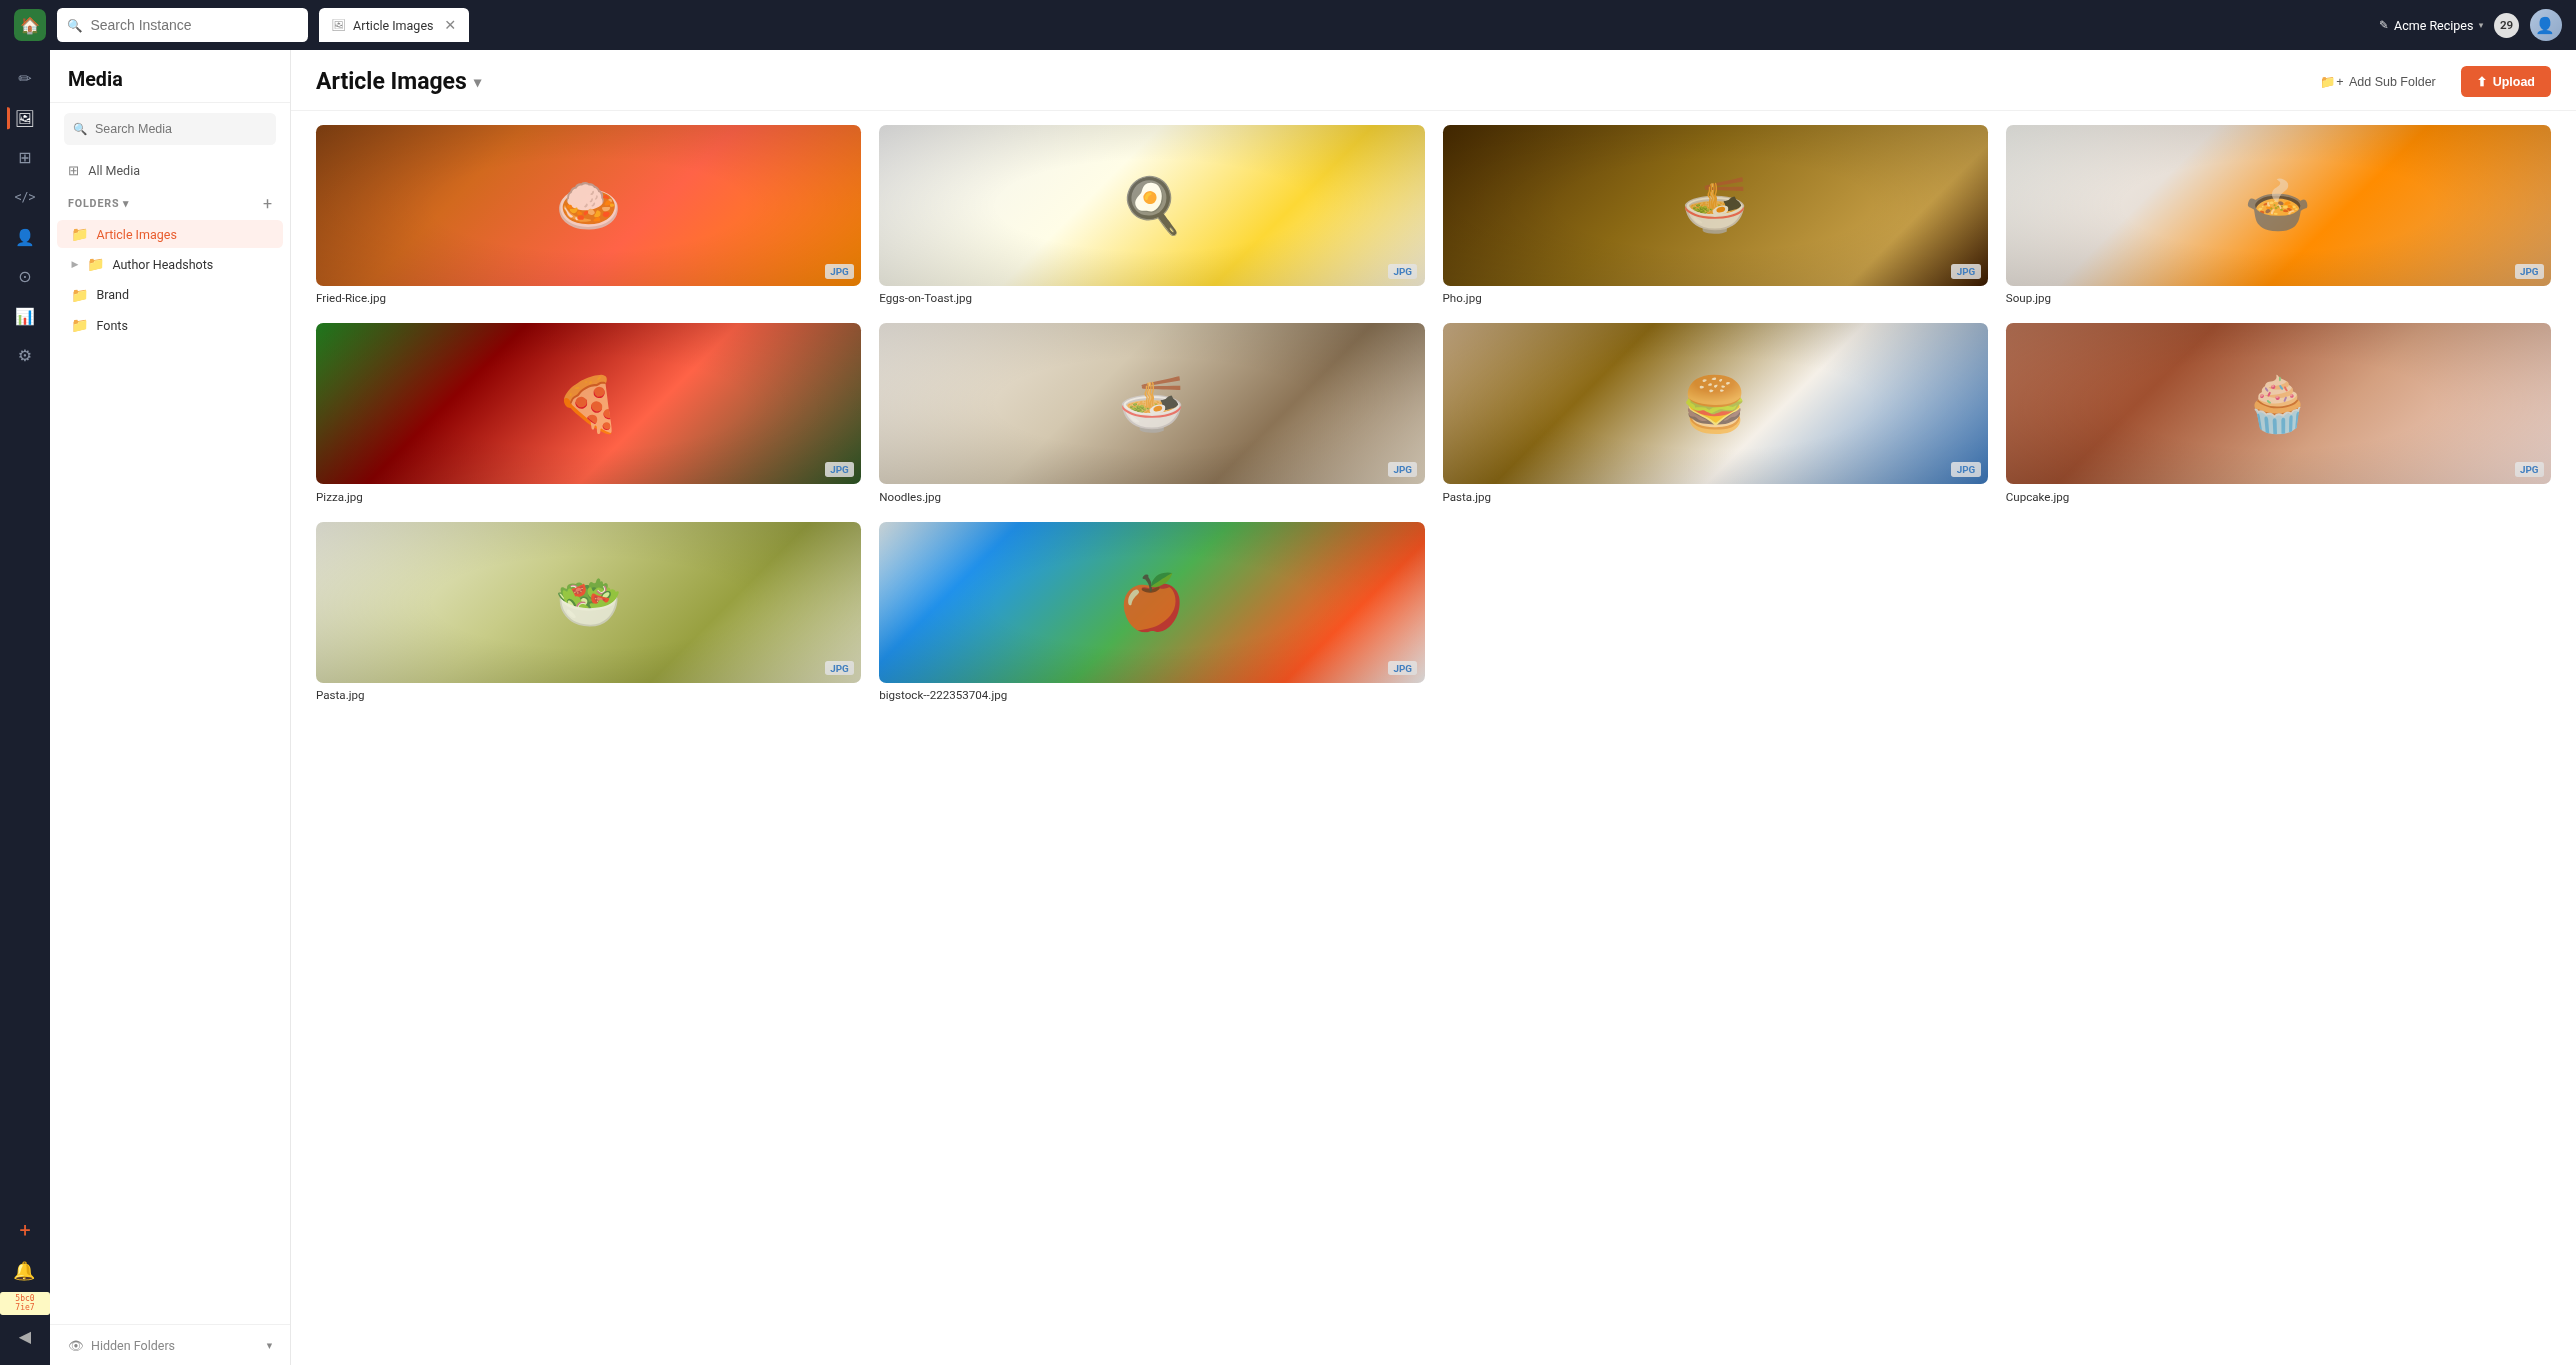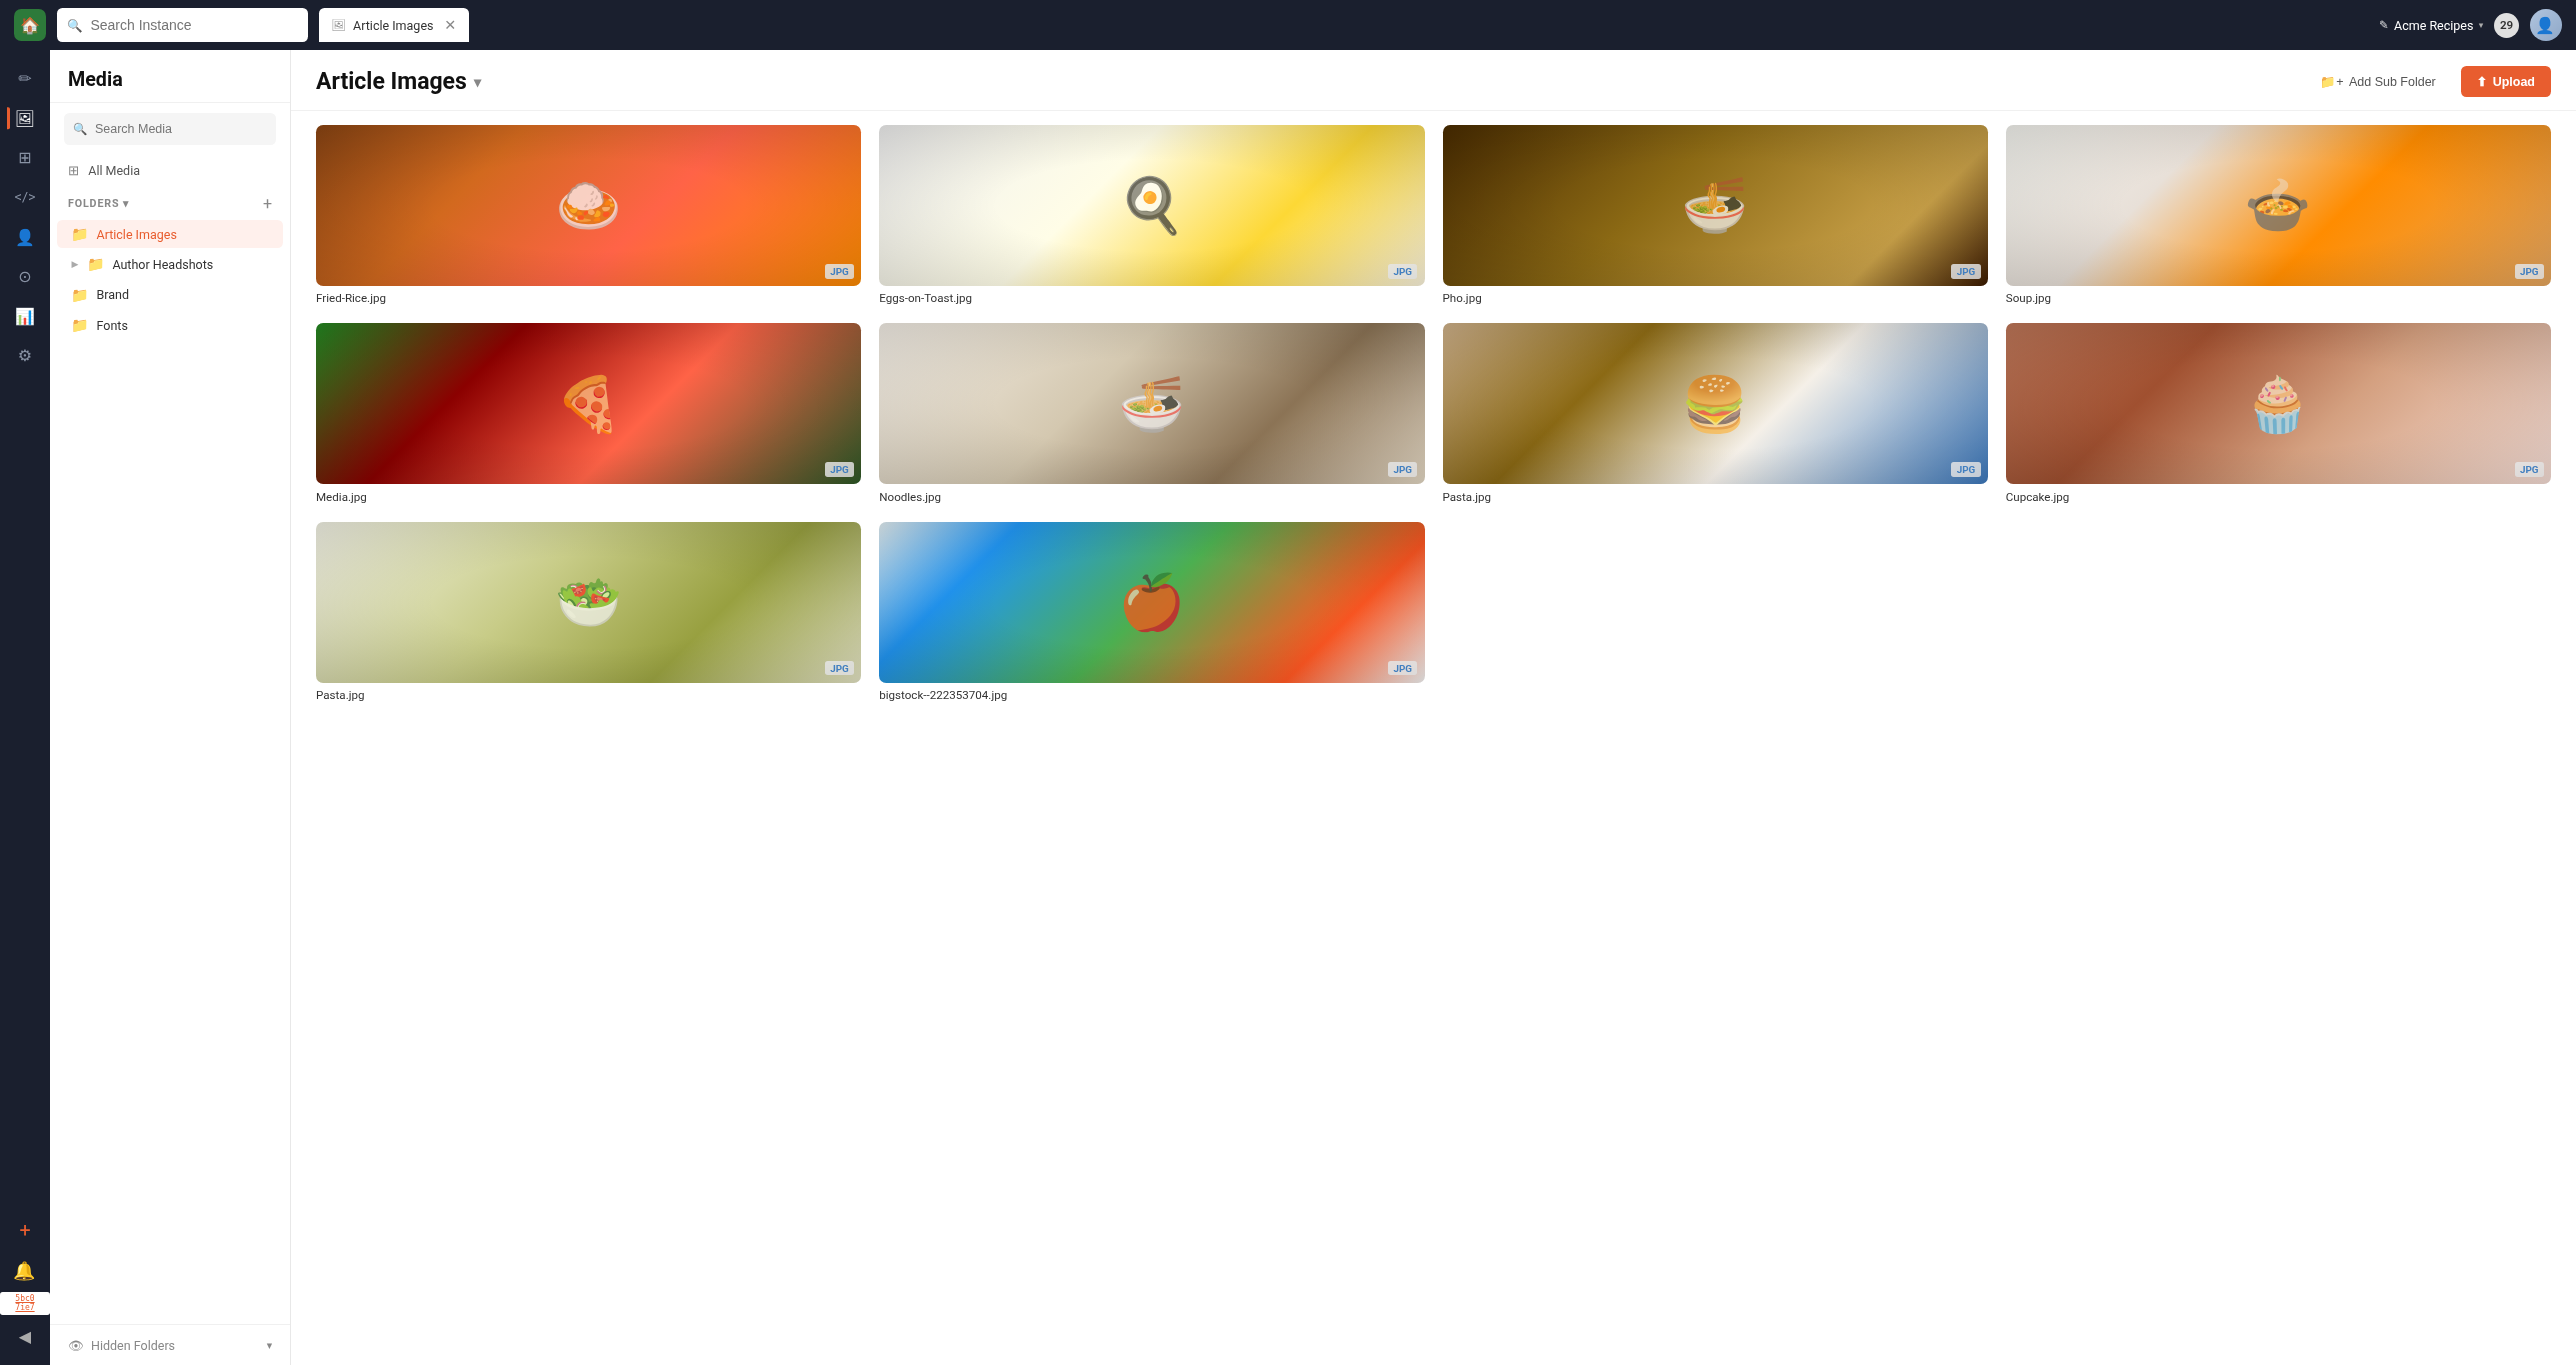--- a/index.html
+++ b/index.html
@@ -103,29 +103,28 @@
       left: 0; top: 50%; transform: translateY(-50%);
       width: 2.7px; height: 21.5px;
       background: #e85d2f;
       border-radius: 0 1.8px 1.8px 0;
     }
     .sidebar-bottom {
       margin-top: auto;
       display: flex; flex-direction: column; align-items: center; gap: 3.6px;
     }
     .sidebar-badge {
-      background: #ffffff;
+      background: #fef9c3;
       color: #e85d2f;
       font-size: 8px;
       font-family: monospace;
       padding: 1.8px 3.6px;
       border-radius: 2.7px;
       line-height: 1.2;
       text-align: center;
-      text-decoration: underline;
     }
 
     
     .media-sidebar {
       background: white;
       width: 241px;
       border-right: 0.9px solid #e8e8e8;
       display: flex;
       flex-direction: column;
       flex-shrink: 0;
@@ -462,21 +461,21 @@
             <span class="food-emoji">🍲</span>
             <span class="image-badge">JPG</span>
           </div>
           <span class="image-name">Soup.jpg</span>
         </div>
         <div class="image-card">
           <div class="image-thumb img-pizza">
             <span class="food-emoji">🍕</span>
             <span class="image-badge">JPG</span>
           </div>
-          <span class="image-name">Media.jpg</span>
+          <span class="image-name">Pizza.jpg</span>
         </div>
         <div class="image-card">
           <div class="image-thumb img-noodles">
             <span class="food-emoji">🍜</span>
             <span class="image-badge">JPG</span>
           </div>
           <span class="image-name">Noodles.jpg</span>
         </div>
         <div class="image-card">
           <div class="image-thumb img-slider">

